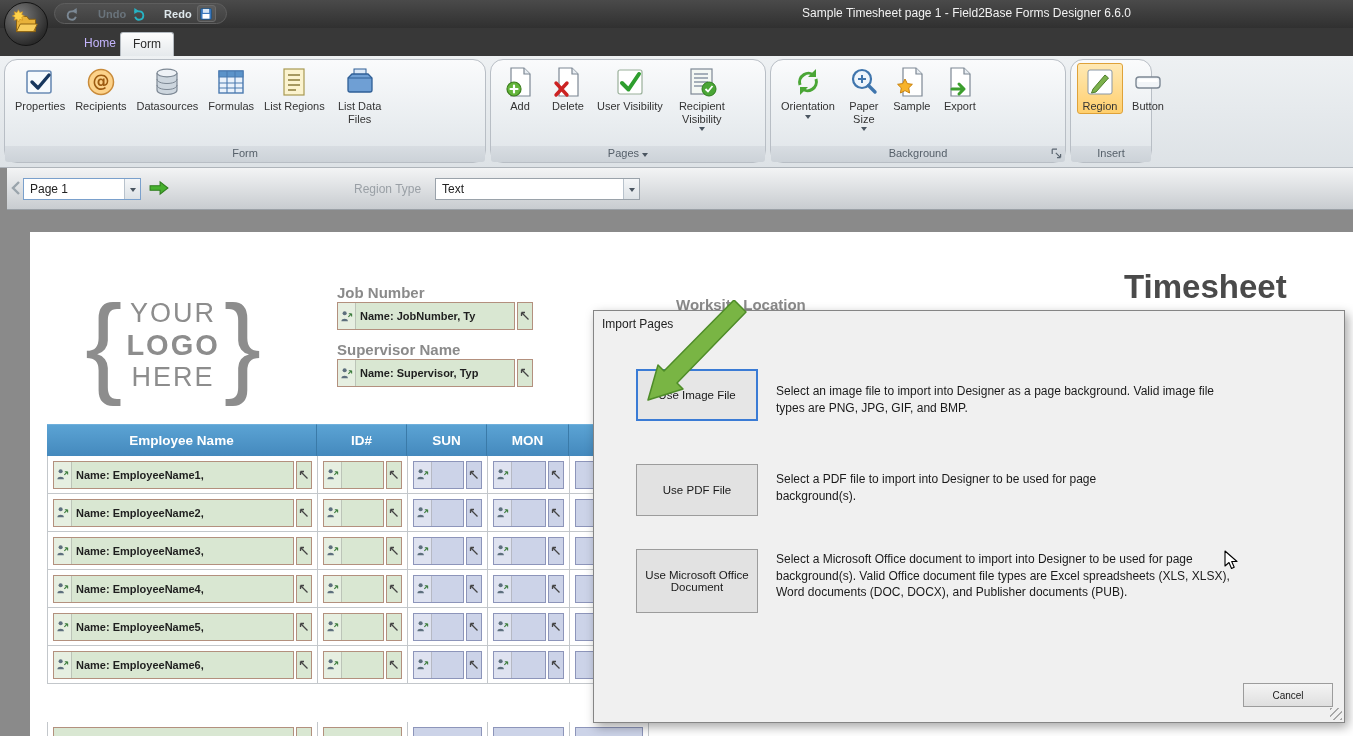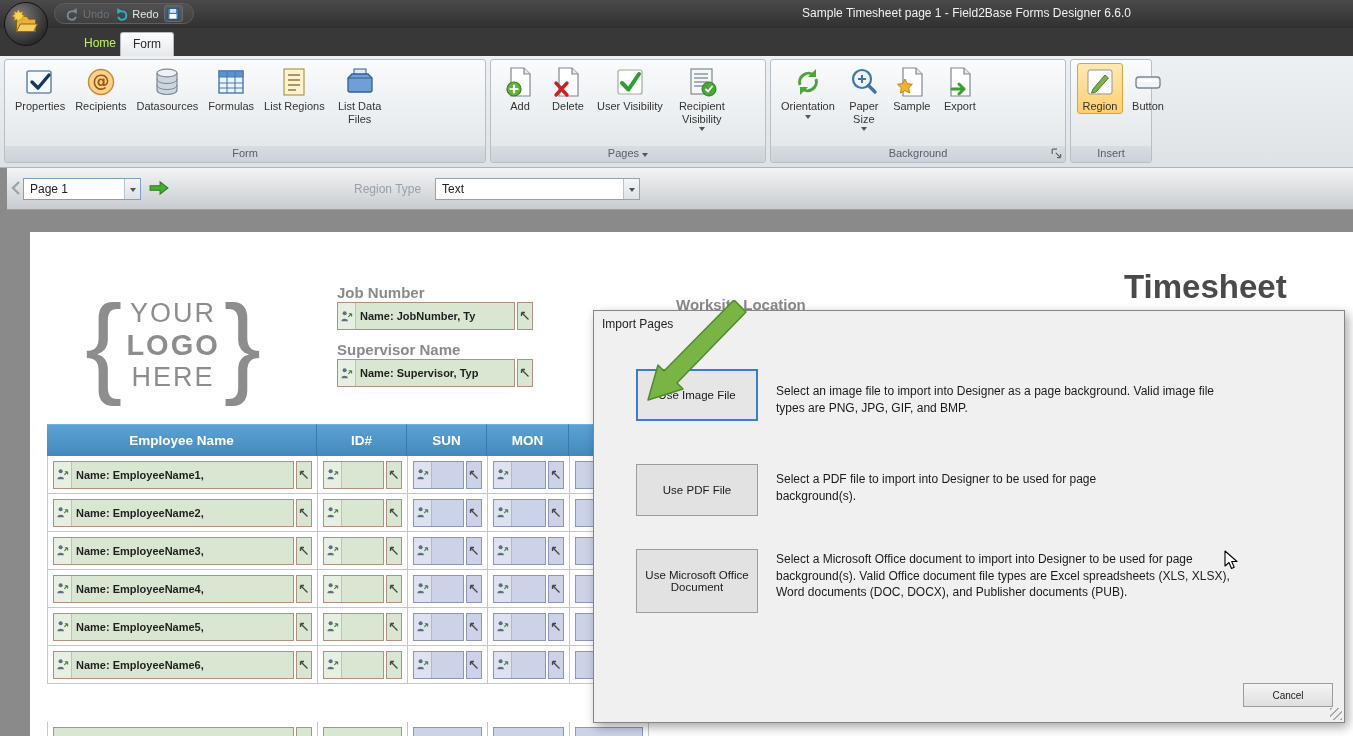--- a/index.html
+++ b/index.html
@@ -10,39 +10,39 @@
   .titlebar { position:absolute; left:0; top:0; width:100%; height:28px;
     background:linear-gradient(#4a4a4a,#303030); }
   .title-text { position:absolute; left:600px; right:20px; top:6px; text-align:center;
     color:#f2f2f2; font-size:12px; white-space:nowrap; overflow:hidden; }
   .appbtn { position:absolute; left:4px; top:2px; width:44px; height:44px; z-index:40;
     border-radius:50%; background:radial-gradient(circle at 35% 30%, #7c7c7c, #2a2a2a 75%);
     border:1px solid #141414; display:flex; align-items:center; justify-content:center; }
   .qat { position:absolute; left:54px; top:3px; height:21px; display:flex; align-items:center;
     gap:5px; padding:0 10px; border:1px solid #5e5e5e; border-radius:11px;
     background:rgba(255,255,255,0.06); }
-  .qat-item { display:flex; align-items:center; gap:3px; font-size:11px; }
+  .qat-item { display:flex; align-items:center; gap:18px; font-size:11px;font-weight:bold; }
   .qat-item svg { width:15px; height:15px; }
   .undo-txt { color:#6a747c; }
   .redo-txt { color:#dfe8ec; }
   .savebox { width:19px; height:17px; border:1px solid #6a6a6a; border-radius:3px;
     display:flex; align-items:center; justify-content:center; background:rgba(255,255,255,0.08); }
 
   
   .tabstrip { position:absolute; left:0; top:28px; width:100%; height:28px; background:#383838; }
   .tab { position:absolute; top:4px; height:24px; padding:4px 12px; font-size:12px;
-    color:#bef264; border-radius:3px 3px 0 0; cursor:default; }
+    color:#c4b5fd; border-radius:3px 3px 0 0; cursor:default; }
   .tab.home { left:72px; }
   .tab.form { left:120px; background:linear-gradient(#fdfdfd,#e5e9ec);
     color:#2b2b2b; border:1px solid #b4bac0; border-bottom:none; }
 
   
   .ribbon { position:absolute; left:0; top:56px; width:100%; height:112px;
     background:linear-gradient(#eef1f3,#dde2e6); border-bottom:1px solid #aeb4ba; }
-  .rgroup { position:absolute; top:3px; height:104px; border:1px solid #b8bec5; border-radius:3px;
+  .rgroup { position:absolute; top:3px; height:104px; border:1px solid #b8bec5; border-radius:13px;
     background:linear-gradient(#fafbfc,#e9edf0 62%,#dfe4e8); }
   .rbtns { display:flex; align-items:flex-start; gap:2px; padding:3px 6px 0 6px; height:86px; }
   .rbtn { display:flex; flex-direction:column; align-items:center; padding:3px 4px 1px 4px;
     border-radius:3px; min-width:46px; }
   .rbtn.hl { background:linear-gradient(#ffe9b4,#ffcf6e); border:1px solid #dfa239; padding:2px 3px 0 3px; }
   .ric { width:32px; height:32px; }
   .rlbl { font-size:11px; color:#333; text-align:center; line-height:1.15; margin-top:2px; white-space:nowrap; }
   .rlbl.w50 { width:50px; white-space:normal; }
   .rlbl.w58 { width:58px; white-space:normal; }
   .rlbl.w38 { width:38px; white-space:normal; }

